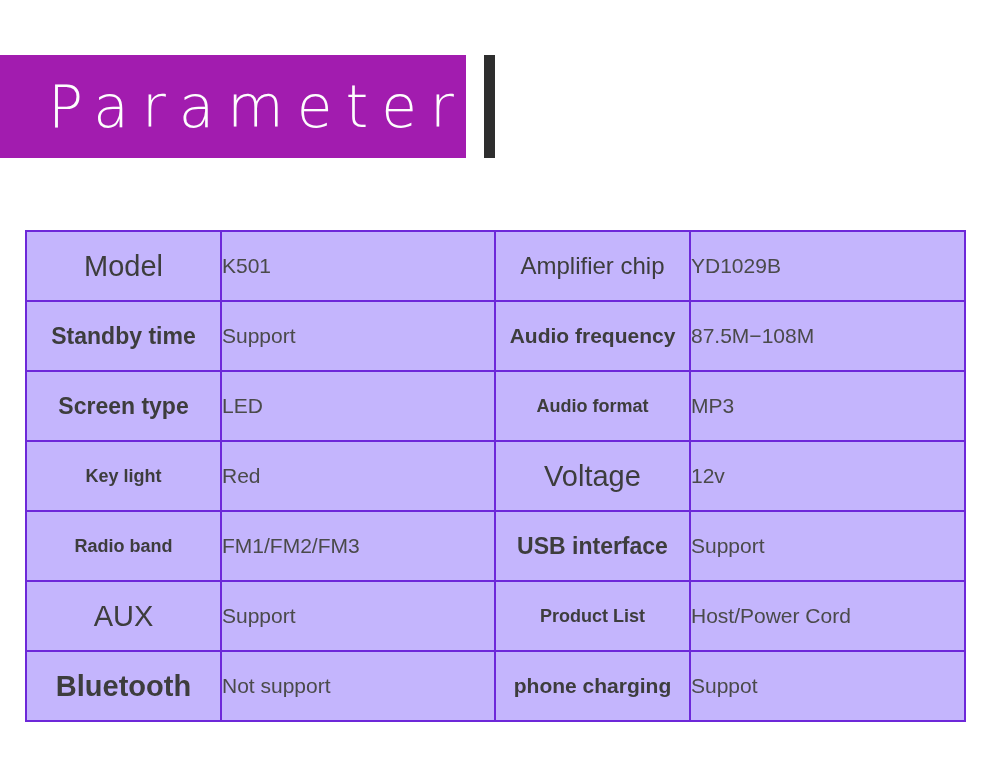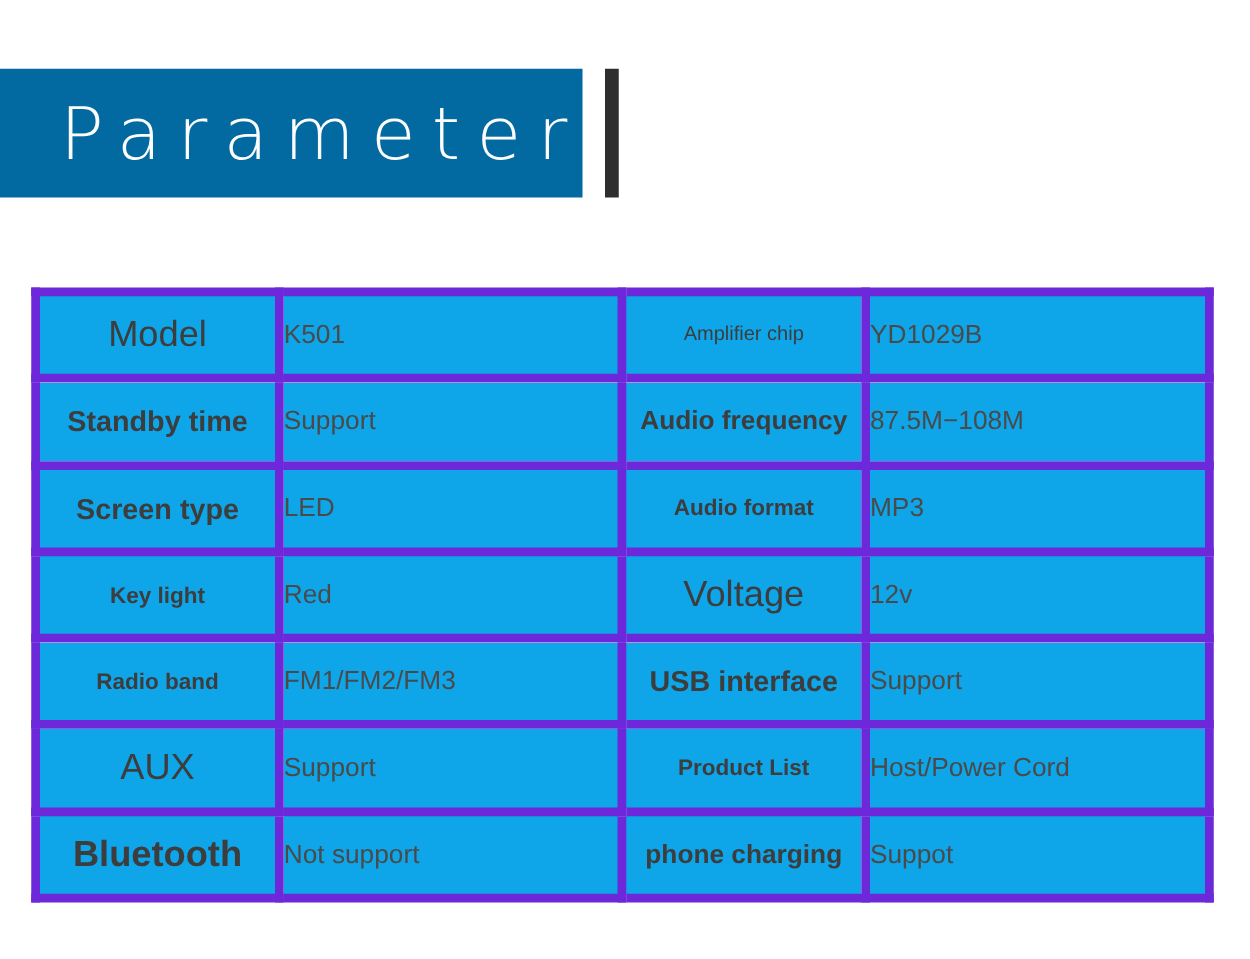--- a/index.html
+++ b/index.html
@@ -24,21 +24,21 @@
     top: 55px;
     height: 103px;
     width: 100%;
   }
   .banner-block {
     position: absolute;
     left: 0;
     top: 0;
     width: 466px;
     height: 103px;
-    background: #0369a1;
+    background: #a21caf;
     display: flex;
     align-items: center;
   }
   .banner-title {
     color: #fdfdfd;
     font-family: "DejaVu Sans", sans-serif;
     font-size: 58px;
     font-weight: 300;
     letter-spacing: 13px;
     padding-left: 48px;
@@ -62,25 +62,25 @@
     width: 939px;
     height: 492px;
   }
   table.spec-table {
     width: 939px;
     height: 492px;
     border-collapse: collapse;
     table-layout: fixed;
   }
   table.spec-table td {
-    border: 7px solid #6d28d9;
+    border: 2px solid #6d28d9;
     padding: 0 0;
     height: 61.5px;
     vertical-align: middle;
-    background: #0ea5e9;
+    background: #c4b5fd;
     overflow: hidden;
   }
   
   col.c-label-l { width: 195px; }
   col.c-value-l { width: 274px; }
   col.c-label-r { width: 195px; }
   col.c-value-r { width: 275px; }
 
   td.label-cell {
     text-align: center;
@@ -109,21 +109,21 @@
     font-weight: 400;
     white-space: nowrap;
     line-height: 1.05;
   }
 
   
   .sz-xl  { font-size: 29px; font-weight: 400; }
   .sz-lg  { font-size: 18px; font-weight: 700; }
   .sz-md  { font-size: 23px; font-weight: 700; }
   .sz-sm  { font-size: 21px; font-weight: 700; }
-  .sz-reg { font-size: 16px; font-weight: 400; }
+  .sz-reg { font-size: 24px; font-weight: 400; }
 </style>
 </head>
 <body>
 
 <div class="banner-row">
   <div class="banner-block">
     <span class="banner-title">Parameter</span>
   </div>
   <div class="banner-bar"></div>
 </div>

